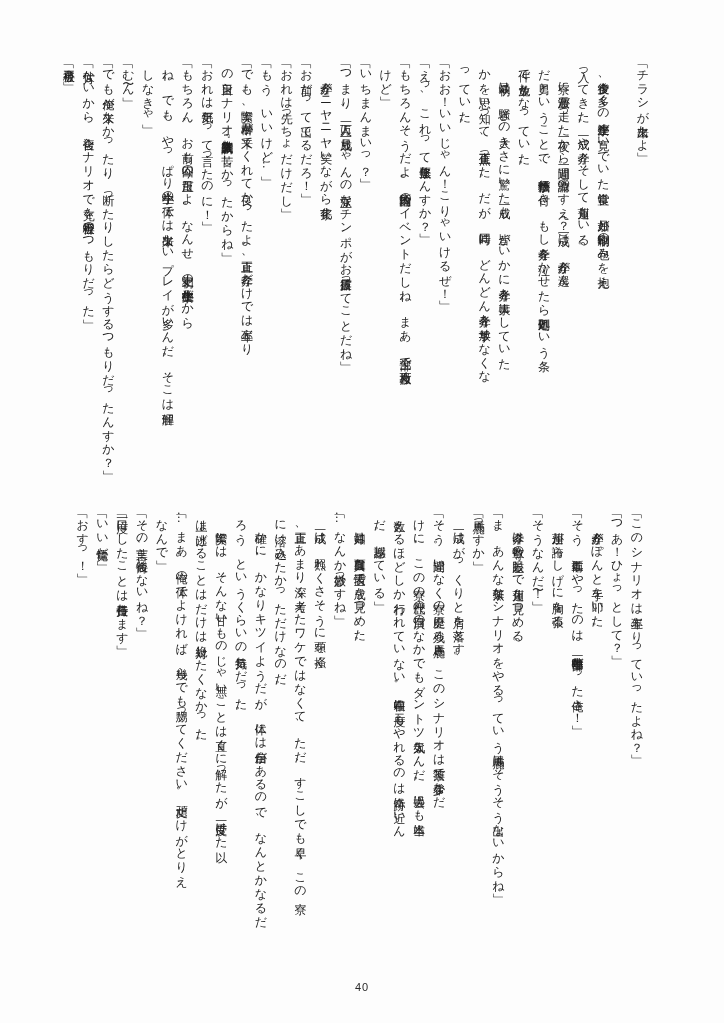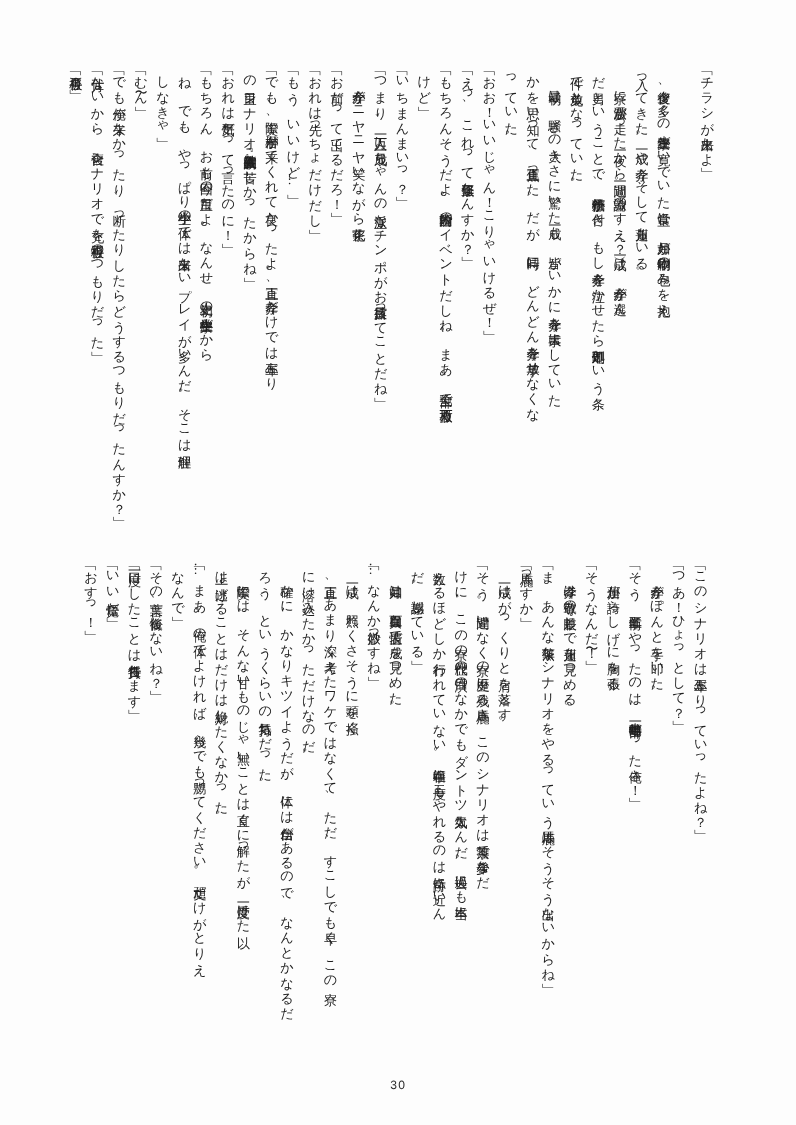--- a/index.html
+++ b/index.html
@@ -117,15 +117,15 @@
       <div class="tline">　実際には、そんな甘いものじゃ無いことは直ぐに解ったが、一度受けた以</div>
       <div class="tline">上は逃げることはだけは絶対したくなかった。</div>
       <div class="tline">「…まあ、俺の体でよければ、幾らでも嬲ってください。頑丈だけがとりえ</div>
       <div class="tline">なんで」</div>
       <div class="tline">「その言葉、後悔しないね？」</div>
       <div class="tline">「一度口にしたことは責任持ちます」</div>
       <div class="tline">「いい覚悟だ」</div>
       <div class="tline">「おすっ！」</div>
     </div>
 
-  <div class="page-number">30</div>
+  <div class="page-number">40</div>
 
 </div>
 
 </body></html>

